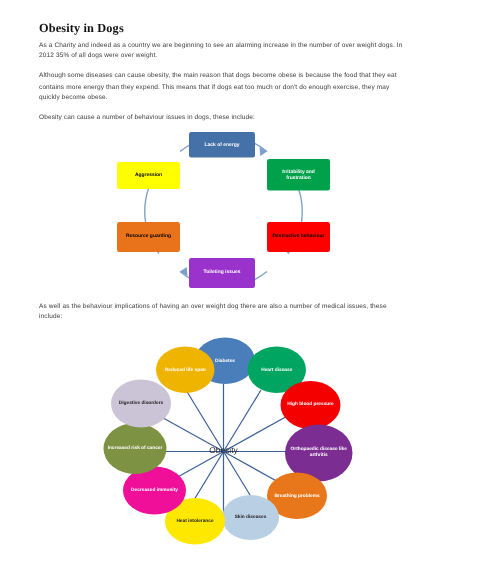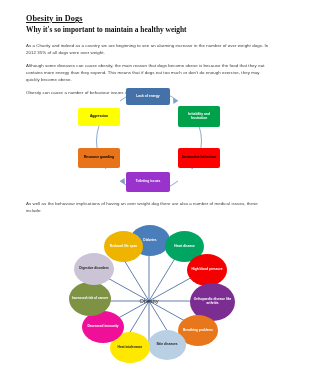--- a/index.html
+++ b/index.html
@@ -27,21 +27,20 @@
     width: 248px;
   }
   h1.title {
     font-family: "Liberation Serif", serif;
     font-size: 8.2px;
     font-weight: bold;
     margin: 0 0 3px 0;
     line-height: 1.15;
     letter-spacing: 0.1px;
     color: #111;
-    text-decoration: underline;
   }
   h2.subtitle {
     font-family: "Liberation Serif", serif;
     font-size: 7.4px;
     font-weight: bold;
     margin: 0 0 7px 0;
     line-height: 1.2;
     color: #111;
   }
   p.body {
@@ -119,21 +118,20 @@
     text-align: center;
   }
 </style>
 </head>
 <body>
 
 <div id="page">
 
   <div class="doc">
     <h1 class="title">Obesity in Dogs</h1>
-    <h2 class="subtitle">Why it's so important to maintain a healthy weight</h2>
     <p class="body">As a Charity and indeed as a country we are beginning to see an alarming increase in the number of over weight dogs. In 2012 35% of all dogs were over weight.</p>
     <p class="body">Although some diseases can cause obesity, the main reason that dogs become obese is because the food that they eat contains more energy than they expend. This means that if dogs eat too much or don't do enough exercise, they may quickly become obese.</p>
     <p class="body last">Obesity can cause a number of behaviour issues in dogs, these include:</p>
   </div>
 
   <div id="cycle">
     <svg class="links" viewBox="0 0 150 106">
       <g fill="none" stroke="#7d9fc9" stroke-width="0.9">
         <path d="M46,13 A46,46 0 0 1 104,13"></path>
         <path d="M118,25 A46,46 0 0 1 118,81"></path>

